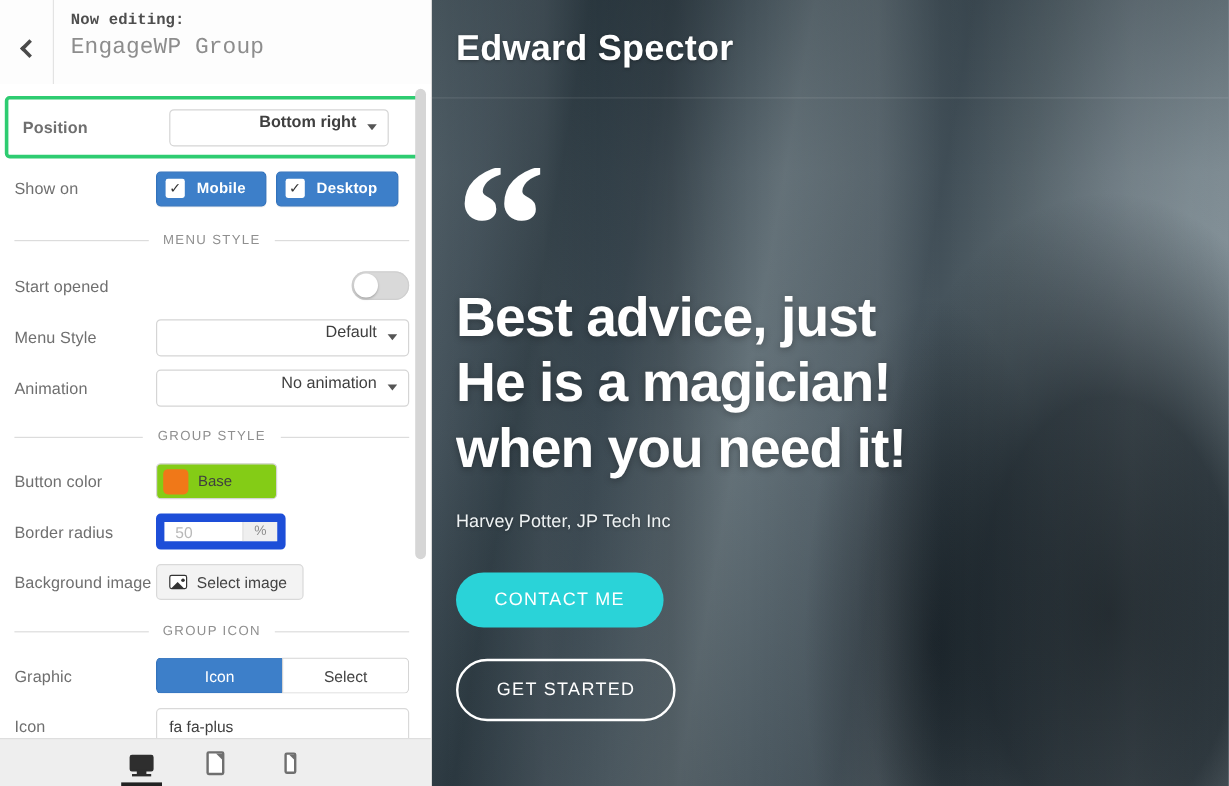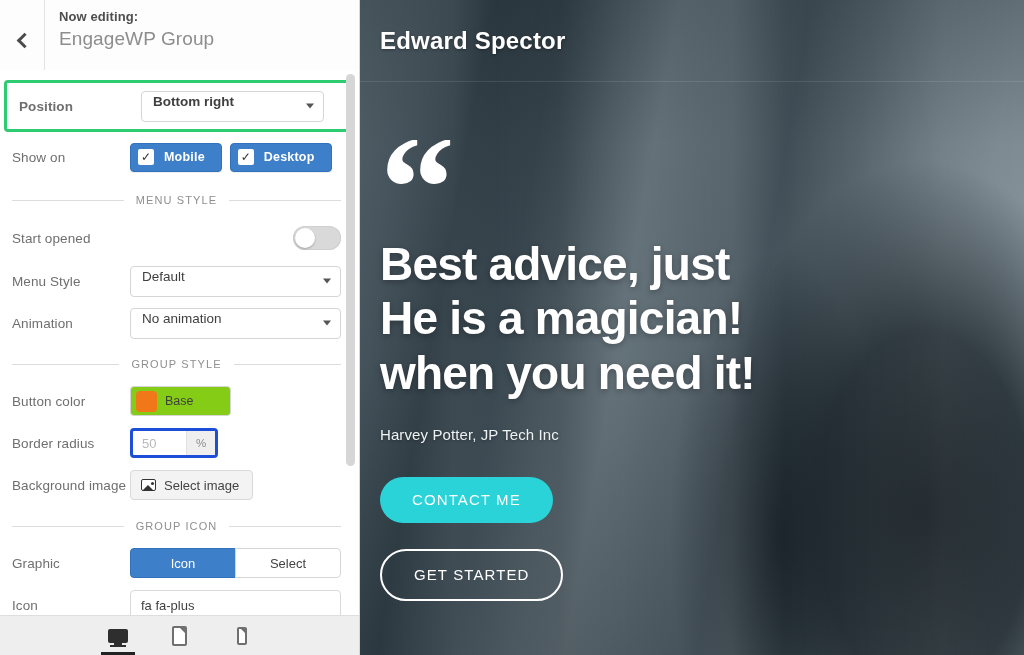--- a/index.html
+++ b/index.html
@@ -19,20 +19,21 @@
     border-right: 1px solid #d8d8d8;
     flex: 0 0 360px;
     overflow: hidden;
   }
   .panel-header {
     height: 82px;
     display: flex;
     align-items: stretch;
     border-bottom: 1px solid #e3e3e3;
     background: #fdfdfd;
+    font-family: Liberation Mono, monospace;
   }
   .back-btn {
     width: 45px;
     display: flex; align-items: center; justify-content: center;
     border-right: 1px solid #e3e3e3;
     cursor: pointer;
   }
   .back-chevron {
     display: block;
     width: 11px; height: 11px;
@@ -92,20 +93,21 @@
     position: relative;
     flex: 1;
     height: 31px;
     background: #fff;
     border: 1px solid #d5d5d5;
     border-radius: 4px;
     display: flex; align-items: center;
     padding: 0 26px 10px 11px;
     font-size: 13.5px; color: #3f3f3f;
     cursor: pointer;
+    justify-content: flex-end;
   }
   .select .caret {
     position: absolute; right: 9px; top: 50%;
     width: 0; height: 0;
     border-left: 4px solid transparent;
     border-right: 4px solid transparent;
     border-top: 5px solid #555;
     transform: translateY(-50%);
   }
 
@@ -178,22 +180,22 @@
     width: 21px; height: 21px;
     border-radius: 4px;
     margin-right: 8px;
     flex: 0 0 21px;
   }
   .btn-color .lbl { font-size: 12.5px; color: #3f3f3f; }
 
   
   .numfield {
     display: flex; align-items: center;
-    width: 88px; height: 30px;
-    border: 3px solid #1d4ed8;
+    width: 108px; height: 30px;
+    border: 7px solid #1d4ed8;
     border-radius: 4px;
     overflow: hidden;
     background: #fff;
   }
   .numfield .val {
     flex: 1; padding-left: 9px;
     font-size: 13px; color: #b9b9b9;
   }
   .numfield .unit {
     width: 29px; height: 100%;
@@ -398,21 +400,21 @@
         rgba(255,255,255,.06) 88%, rgba(255,255,255,0) 100%);
   }
   .topbar {
     position: relative;
     height: 82px;
     display: flex; align-items: center;
     padding-left: 20px;
     border-bottom: 1px solid rgba(255,255,255,.10);
   }
   .brand {
-    font-size: 24px; font-weight: bold; color: #ffffff;
+    font-size: 30px; font-weight: bold; color: #ffffff;
     letter-spacing: .2px;
     text-shadow: 0 1px 3px rgba(0,0,0,.35);
   }
   .hero {
     position: relative;
     padding: 58px 0 0 20px;
   }
   .quote-mark {
     font-family: "Liberation Serif", serif;
     font-size: 150px;

